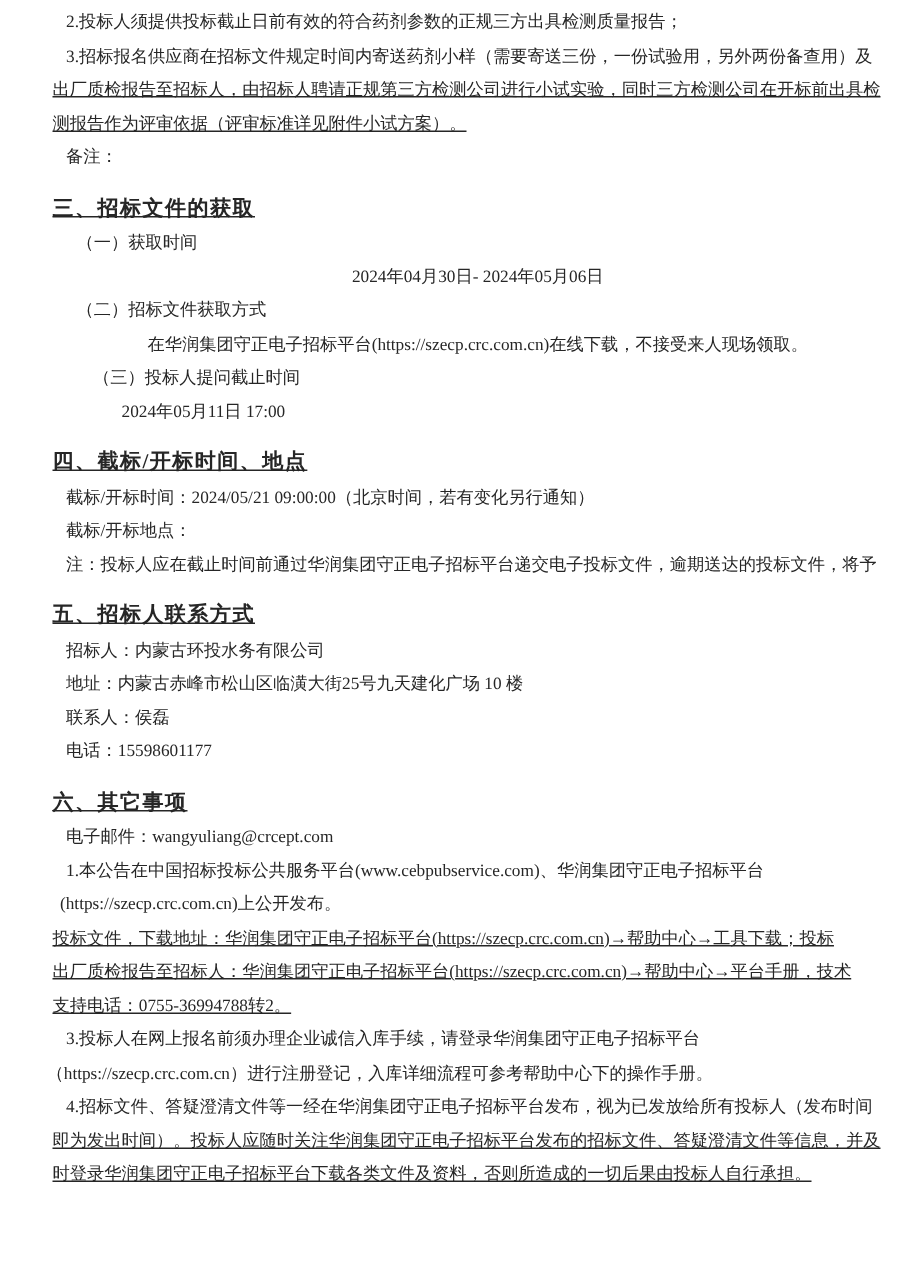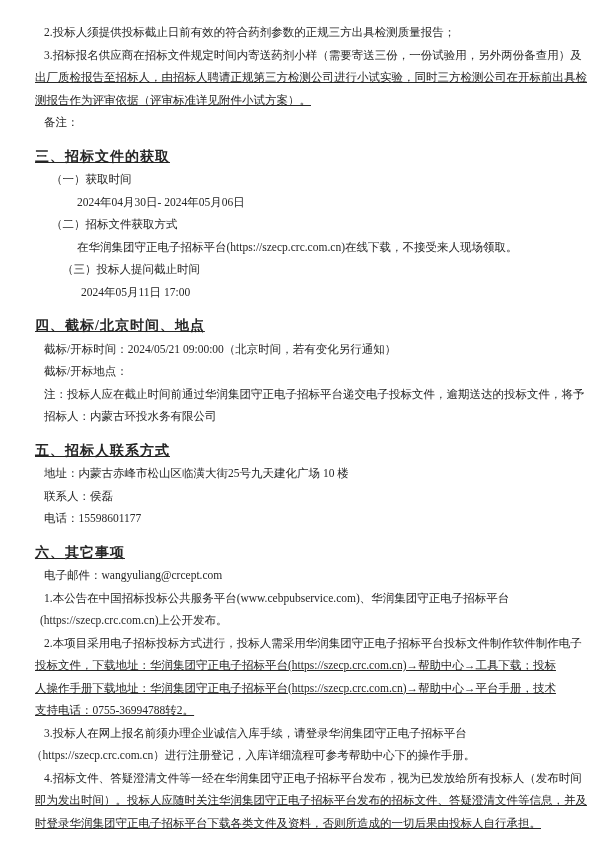--- a/index.html
+++ b/index.html
@@ -8,41 +8,41 @@
     background: #ffffff;
   }
   body {
     width: 612px;
     height: 844px;
     overflow: hidden;
     font-family: "Liberation Serif", "DejaVu Serif", serif;
     color: #262626;
   }
   .page {
-    padding-top: 21px;
+    padding-top: 4px;
     width: 612px;
   }
   .line {
     font-size: 11.5px;
     line-height: 22.5px;
     white-space: pre;
     height: 22.5px;
   }
   .h {
     font-size: 14px;
     font-weight: 700;
     letter-spacing: 1px;
     margin-top: 12px;
   }
   .m24 { margin-left: 40px; }
   .m28 { margin-left: 31px; }
   .m35 { margin-left: 35px; text-decoration: underline; }
   .m44 { margin-left: 44px; }
   .m51 { margin-left: 51px; }
-  .m59 { margin-left: 77px; }
+  .m59 { margin-left: 25px; text-align: center; }
   .m62 { margin-left: 62px; }
   .m81 { margin-left: 81px; }
 </style>
 </head>
 <body>
 
 <div class="page">
 
   <div class="line m44">2.投标人须提供投标截止日前有效的符合药剂参数的正规三方出具检测质量报告；</div>
   <div class="line m44">3.招标报名供应商在招标文件规定时间内寄送药剂小样（需要寄送三份，一份试验用，另外两份备查用）及</div>
@@ -51,38 +51,37 @@
   <div class="line m44">备注：</div>
 
   <div class="line h m35">三、招标文件的获取</div>
   <div class="line m51">（一）获取时间</div>
   <div class="line m59">2024年04月30日- 2024年05月06日</div>
   <div class="line m51">（二）招标文件获取方式</div>
   <div class="line m59">在华润集团守正电子招标平台(https://szecp.crc.com.cn)在线下载，不接受来人现场领取。</div>
   <div class="line m62">（三）投标人提问截止时间</div>
   <div class="line m81">2024年05月11日 17:00</div>
 
-  <div class="line h m35">四、截标/北京时间、地点</div>
+  <div class="line h m35">四、截标/开标时间、地点</div>
   <div class="line m44">截标/开标时间：2024/05/21 09:00:00（北京时间，若有变化另行通知）</div>
   <div class="line m44">截标/开标地点：</div>
   <div class="line m44">注：投标人应在截止时间前通过华润集团守正电子招标平台递交电子投标文件，逾期送达的投标文件，将予</div>
 
+  <div class="line h m35">五、招标人联系方式</div>
   <div class="line m44">招标人：内蒙古环投水务有限公司</div>
-  <div class="line h m35">五、招标人联系方式</div>
   <div class="line m44">地址：内蒙古赤峰市松山区临潢大街25号九天建化广场 10 楼</div>
   <div class="line m44">联系人：侯磊</div>
   <div class="line m44">电话：15598601177</div>
   <div class="line h m35">六、其它事项</div>
 
   <div class="line m44">电子邮件：wangyuliang@crcept.com</div>
   <div class="line m44">1.本公告在中国招标投标公共服务平台(www.cebpubservice.com)、华润集团守正电子招标平台</div>
   <div class="line m24">(https://szecp.crc.com.cn)上公开发布。</div>
-  <div class="line m44">2.本项目采用电子招标投标方式进行，投标人需采用华润集团守正电子招标平台投标文件制作软件制作电子</div>
   <div class="line m35">投标文件，下载地址：华润集团守正电子招标平台(https://szecp.crc.com.cn)→帮助中心→工具下载；投标</div>
-  <div class="line m35">人操作手册下载地址：华润集团守正电子招标平台(https://szecp.crc.com.cn)→帮助中心→平台手册，技术</div>
+  <div class="line m35">出厂质检报告至招标人：华润集团守正电子招标平台(https://szecp.crc.com.cn)→帮助中心→平台手册，技术</div>
   <div class="line m35">支持电话：0755-36994788转2。</div>
   <div class="line m44">3.投标人在网上报名前须办理企业诚信入库手续，请登录华润集团守正电子招标平台</div>
   <div class="line m28">（https://szecp.crc.com.cn）进行注册登记，入库详细流程可参考帮助中心下的操作手册。</div>
   <div class="line m44">4.招标文件、答疑澄清文件等一经在华润集团守正电子招标平台发布，视为已发放给所有投标人（发布时间</div>
   <div class="line m35">即为发出时间）。投标人应随时关注华润集团守正电子招标平台发布的招标文件、答疑澄清文件等信息，并及</div>
   <div class="line m35">时登录华润集团守正电子招标平台下载各类文件及资料，否则所造成的一切后果由投标人自行承担。</div>
 
 </div>
 
 </body></html>

